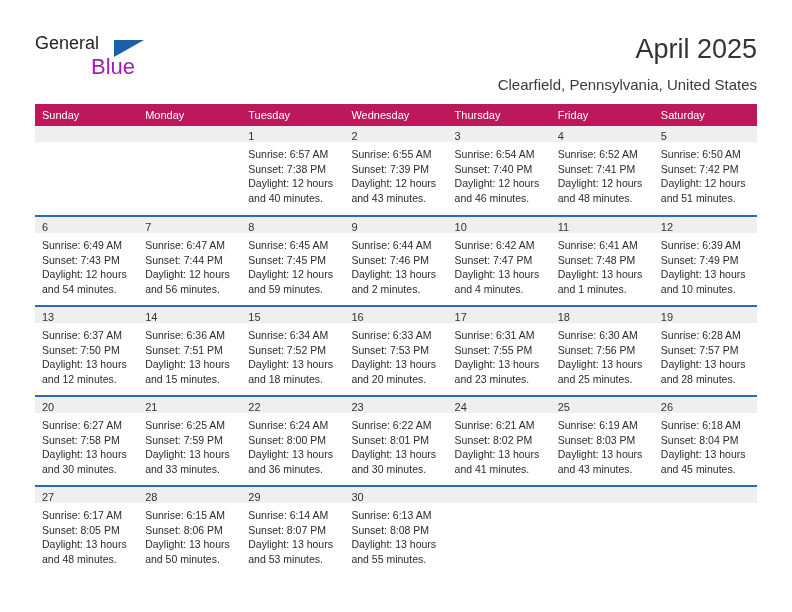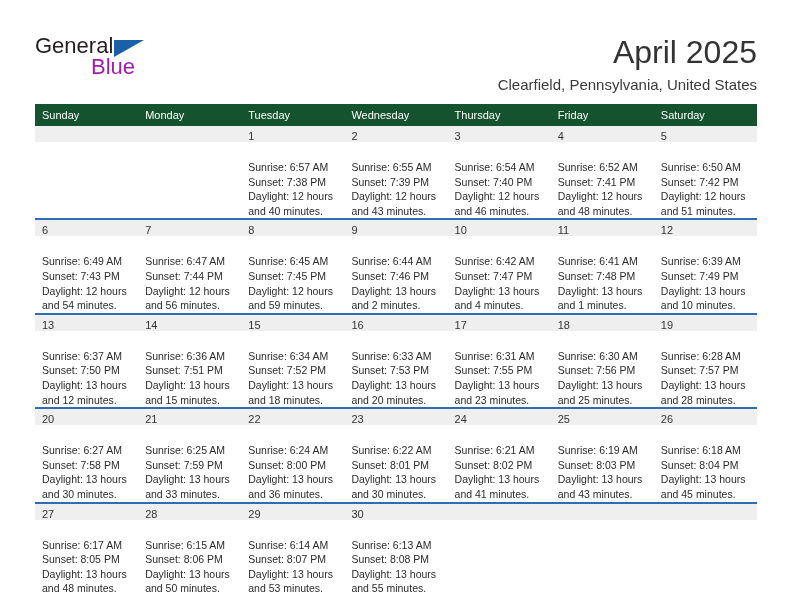--- a/index.html
+++ b/index.html
@@ -33,21 +33,21 @@
     position: absolute;
     left: 35px;
     top: 33px;
     width: 180px;
     height: 50px;
   }
   .logo-general {
     position: absolute;
     left: 0;
     top: 0;
-    font-size: 22px;
+    font-size: 18px;
     letter-spacing: 0px;
     color: #231f20;
     font-family: "Liberation Sans", sans-serif;
   }
   .logo-flag {
     position: absolute;
     left: 79px;
     top: 7px;
     width: 0;
     height: 0;
@@ -59,21 +59,21 @@
     left: 56px;
     top: 21px;
     font-size: 22px;
     color: #a21caf;
     font-family: "Liberation Sans", sans-serif;
   }
   .title {
     position: absolute;
     right: 35px;
     top: 34px;
-    font-size: 32px;
+    font-size: 27px;
     color: #333333;
     text-align: center;
     font-family: "Liberation Sans", sans-serif;
   }
   .subtitle {
     position: absolute;
     right: 35px;
     top: 76px;
     font-size: 15px;
     color: #3b3b3b;
@@ -87,21 +87,21 @@
     left: 35px;
     top: 104px;
     width: 722px;
     border-collapse: collapse;
     table-layout: fixed;
   }
   .calendar col {
     width: 103.14px;
   }
   thead th {
-    background: #14532d;
+    background: #be185d;
     color: #ffffff;
     font-size: 11px;
     font-weight: normal;
     text-align: left;
     padding: 5px 0 5px 7px;
     height: 12px;
     font-family: "Liberation Sans", sans-serif;
   }
   tbody tr.week {
     height: 90px;
@@ -121,21 +121,21 @@
     font-size: 11px;
     color: #333333;
     padding: 3px 0 3px 7px;
     line-height: 15px;
     box-sizing: border-box;
   }
   .daynum.empty {
     color: transparent;
   }
   .details {
-    padding: 18px 6px 0 7px;
+    padding: 5px 6px 0 7px;
     font-size: 10.5px;
     line-height: 14.6px;
     color: #2b2b2b;
     font-family: "Liberation Sans", sans-serif;
   }
   .details div {
     white-space: nowrap;
   }
 </style>
 </head>

